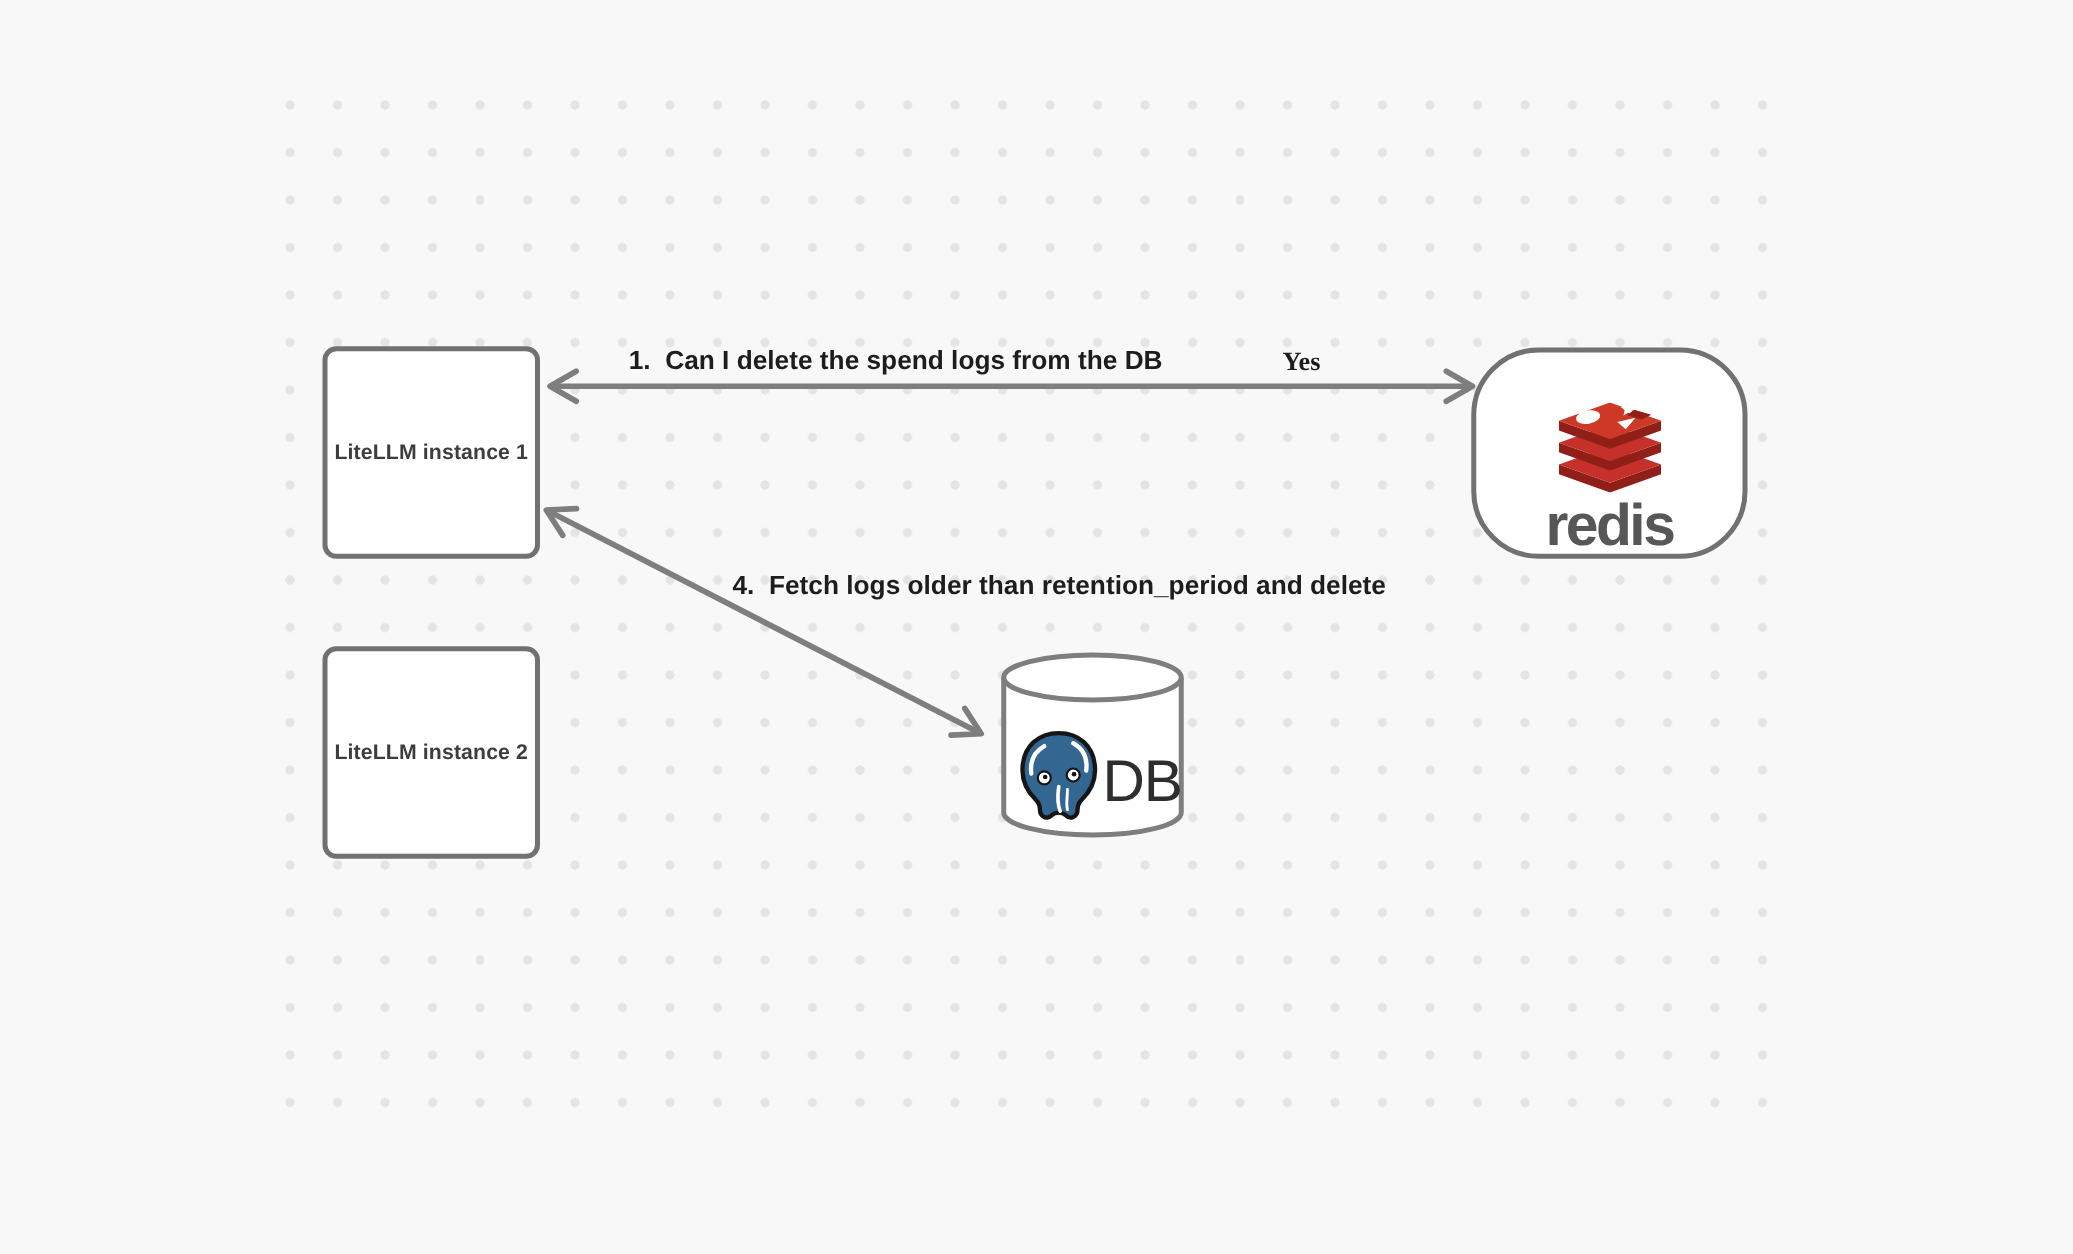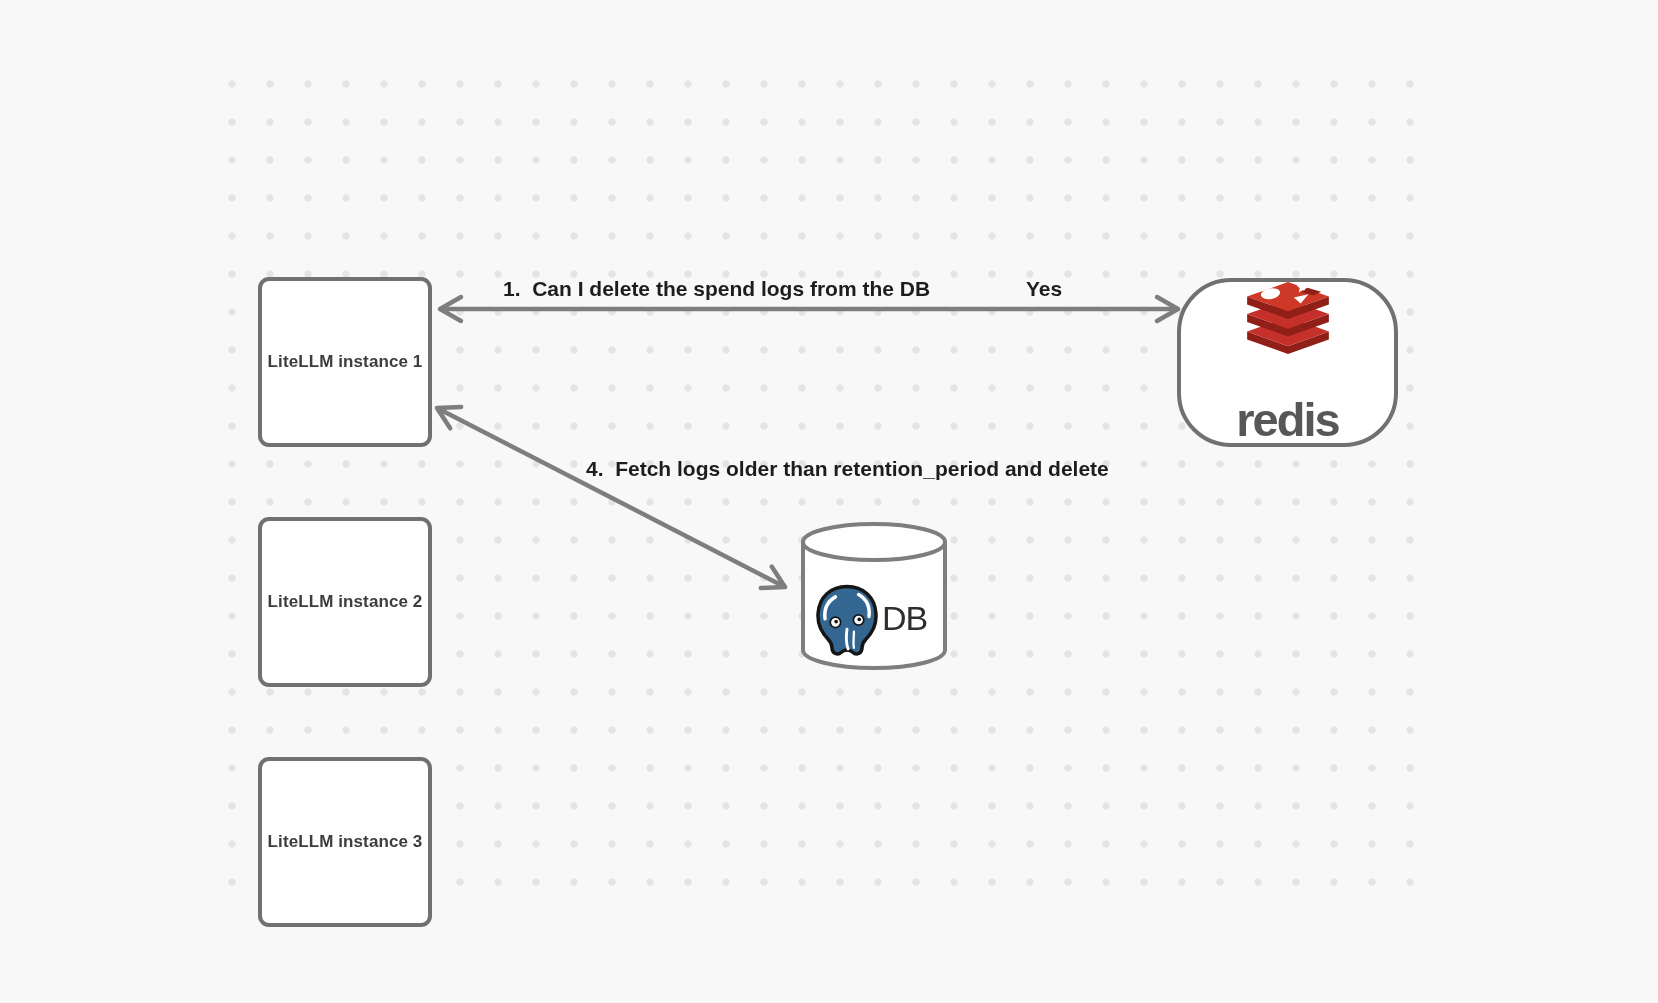--- a/index.html
+++ b/index.html
@@ -20,40 +20,40 @@
   }
   .node-box .node-label{
     font-size:17px;color:#3d3d3d;letter-spacing:.1px;white-space:pre;font-weight:bold;
   }
   .box-1{left:258px;top:277px;}
   .box-2{left:258px;top:517px;}
   .box-3{left:258px;top:757px;}
   .redis-node{
     position:absolute;left:1177px;top:278px;width:221px;height:169px;box-sizing:border-box;
     background:#ffffff;border:4px solid #717171;border-radius:54px;
-    display:flex;flex-direction:column;align-items:center;justify-content:space-between;
+    display:flex;flex-direction:column;align-items:center;justify-content:flex-end;
   }
   .redis-wordmark{
     font-size:47px;font-weight:700;color:#575757;letter-spacing:-2px;
     line-height:1;margin-top:2px;
   }
   .db-node{position:absolute;left:798px;top:521px;width:152px;height:150px;}
   .db-cyl{position:absolute;left:0;top:0;}
   .db-content{position:absolute;left:0;top:0;width:152px;height:150px;}
   .pg-logo{position:absolute;left:12px;top:62px;}
   .db-label{
-    position:absolute;left:84px;top:80px;font-size:34px;font-weight:500;
+    position:absolute;left:84px;top:80px;font-size:47px;font-weight:500;
     color:#2e2e2e;letter-spacing:-1px;line-height:1;
   }
   .edge-label{
     position:absolute;font-size:21px;font-weight:700;color:#1d1d1d;
     white-space:pre;line-height:1.25;text-align:center;
   }
   .edge1-label{left:503px;top:276px;}
-  .edge1-response{left:1026px;top:276px;}
+  .edge1-response{left:1026px;top:276px;font-family:Liberation Serif, serif;}
   .edge2-label{left:586px;top:456px;}
 </style>
 </head>
 <body>
 
 <div class="canvas">
 
   <div class="dotgrid"></div>
 
   <svg class="edges-layer" width="1658" height="1003" viewBox="0 0 1658 1003">
@@ -71,23 +71,20 @@
   </svg>
 
   <div class="node-box box-1">
     <span class="node-label">LiteLLM instance 1</span>
   </div>
 
   <div class="node-box box-2">
     <span class="node-label">LiteLLM instance 2</span>
   </div>
 
-  <div class="node-box box-3">
-    <span class="node-label">LiteLLM instance 3</span>
-  </div>
 
   <div class="redis-node">
     <svg width="82" height="72" viewBox="0 0 84 74">
 
       <path d="M0,51 L42,66 L84,51 L84,59 L42,74 L0,59 Z" fill="#8F1F17"></path>
       <path d="M42,36 L84,51 L42,66 L0,51 Z" fill="#C6302B"></path>
 
       <path d="M0,33 L42,48 L84,33 L84,41 L42,56 L0,41 Z" fill="#8F1F17"></path>
       <path d="M42,18 L84,33 L42,48 L0,33 Z" fill="#C6302B"></path>
 

